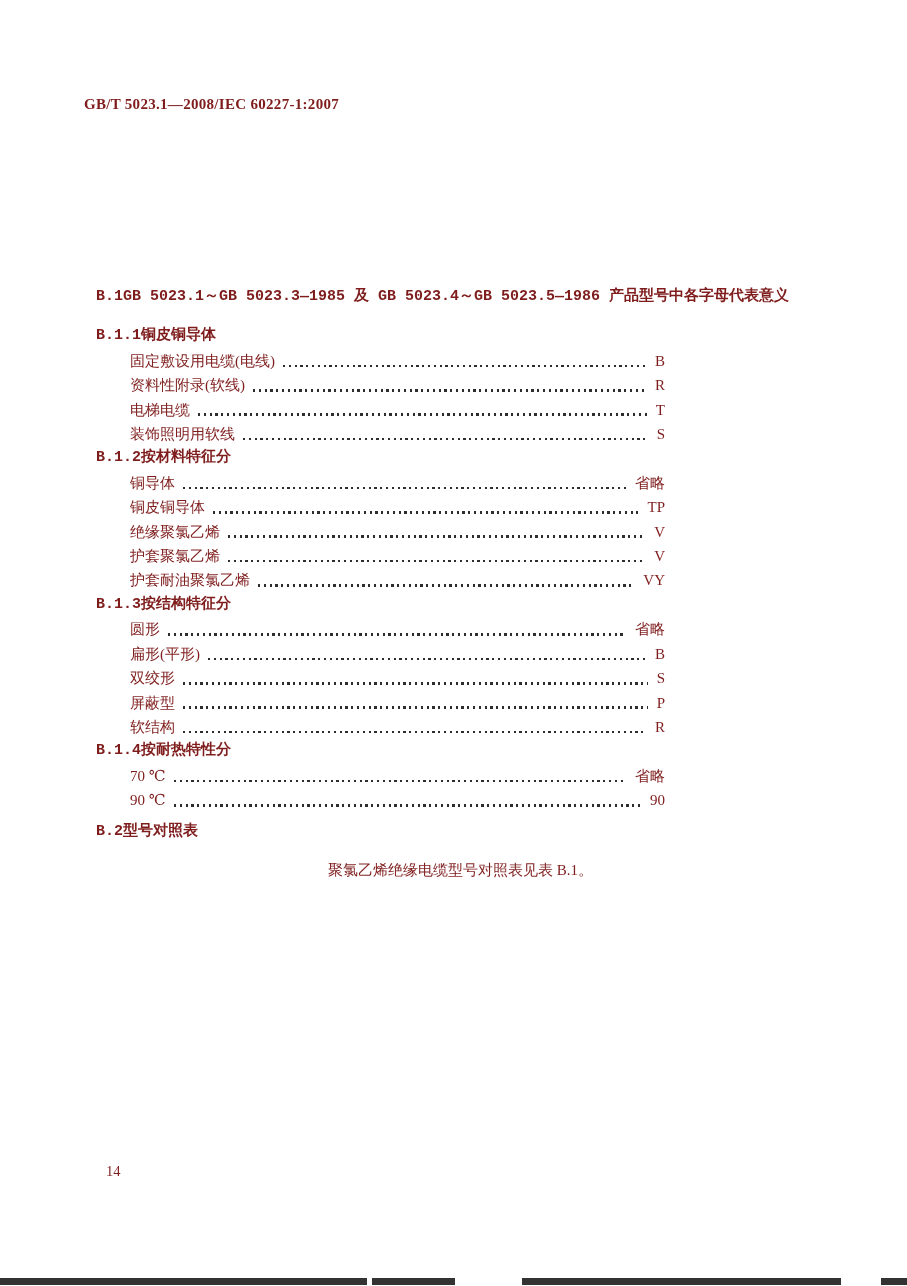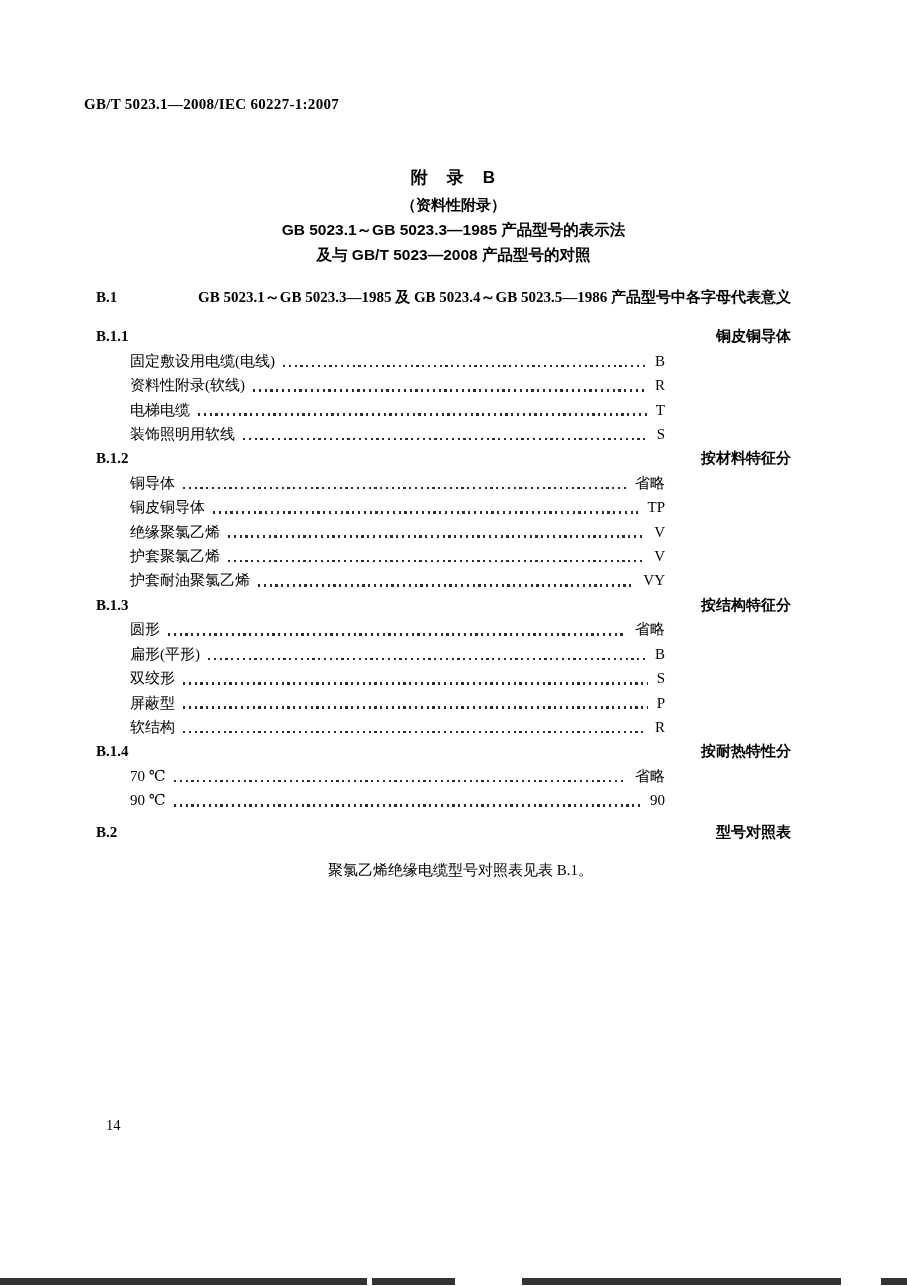--- a/index.html
+++ b/index.html
@@ -2,21 +2,21 @@
 <html><head>
 <meta charset="utf-8">
 <style>
   html, body { margin: 0; padding: 0; background: #e9e9e9; }
   .page {
     position: relative;
     width: 907px;
     height: 1286px;
     margin: 0 auto;
     background: #ffffff;
-    color: #000000;
+    color: #7f1d1d;
     overflow: hidden;
     font-family: "Liberation Serif", "DejaVu Serif", serif;
   }
   .doc-header {
     position: absolute;
     left: 84px;
     top: 96px;
     font-family: "Liberation Serif", "DejaVu Serif", serif;
     font-weight: bold;
     font-size: 15px;
@@ -38,24 +38,23 @@
   .content {
     position: absolute;
     left: 96px;
     top: 285px;
     width: 695px;
     font-size: 15px;
     line-height: 24.4px;
   }
   .h1row, .h2row {
     display: flex;
-    font-family: Liberation Serif, serif;
+    font-family: Liberation Mono, monospace;
     font-weight: bold;
     white-space: nowrap;
-    justify-content: space-between;
   }
   .h2row { margin-top: 0; }
   .h1row.first { margin-bottom: 15px; }
   .lrow {
     display: flex;
     margin-left: 34px;
     width: 535px;
     align-items: baseline;
   }
   .lrow .label { white-space: nowrap; }
@@ -66,21 +65,21 @@
     height: 2.6px;
     align-self: flex-end;
     margin: 0 2px 6px 8px;
     background-image: repeating-linear-gradient(to right, #2d2d2d 0 2.2px, transparent 2.2px 5.8px);
   }
   .b2-head { margin-top: 7px; }
   .b2-para { margin: 14px 0 0 34px; text-align: center; }
   .page-number {
     position: absolute;
     left: 106px;
-    top: 1117px;
+    top: 1163px;
     font-size: 14.5px;
     font-family: "Liberation Serif", "DejaVu Serif", serif;
     text-align: center;
   }
   .scan-bar {
     position: absolute;
     height: 7px;
     top: 1278px;
     background: #333333;
   }
@@ -89,26 +88,20 @@
   .bar-c { left: 522px; width: 319px; }
   .bar-d { left: 881px; width: 26px;  }
 </style>
 </head>
 <body>
 
 <div class="page">
 
   <div class="doc-header">GB/T 5023.1—2008/IEC 60227-1:2007</div>
 
-  <div class="title-block">
-    <div class="title-appendix">附　录　B</div>
-    <div class="title-note">（资料性附录）</div>
-    <div class="title-sub">GB 5023.1～GB 5023.3—1985 产品型号的表示法</div>
-    <div class="title-sub">及与 GB/T 5023—2008 产品型号的对照</div>
-  </div>
 
   <div class="content">
 
     <div class="h1row first">
       <span>B.1</span>
       <span>GB 5023.1～GB 5023.3—1985 及 GB 5023.4～GB 5023.5—1986 产品型号中各字母代表意义</span>
     </div>
 
     <div class="h2row">
       <span>B.1.1</span>

